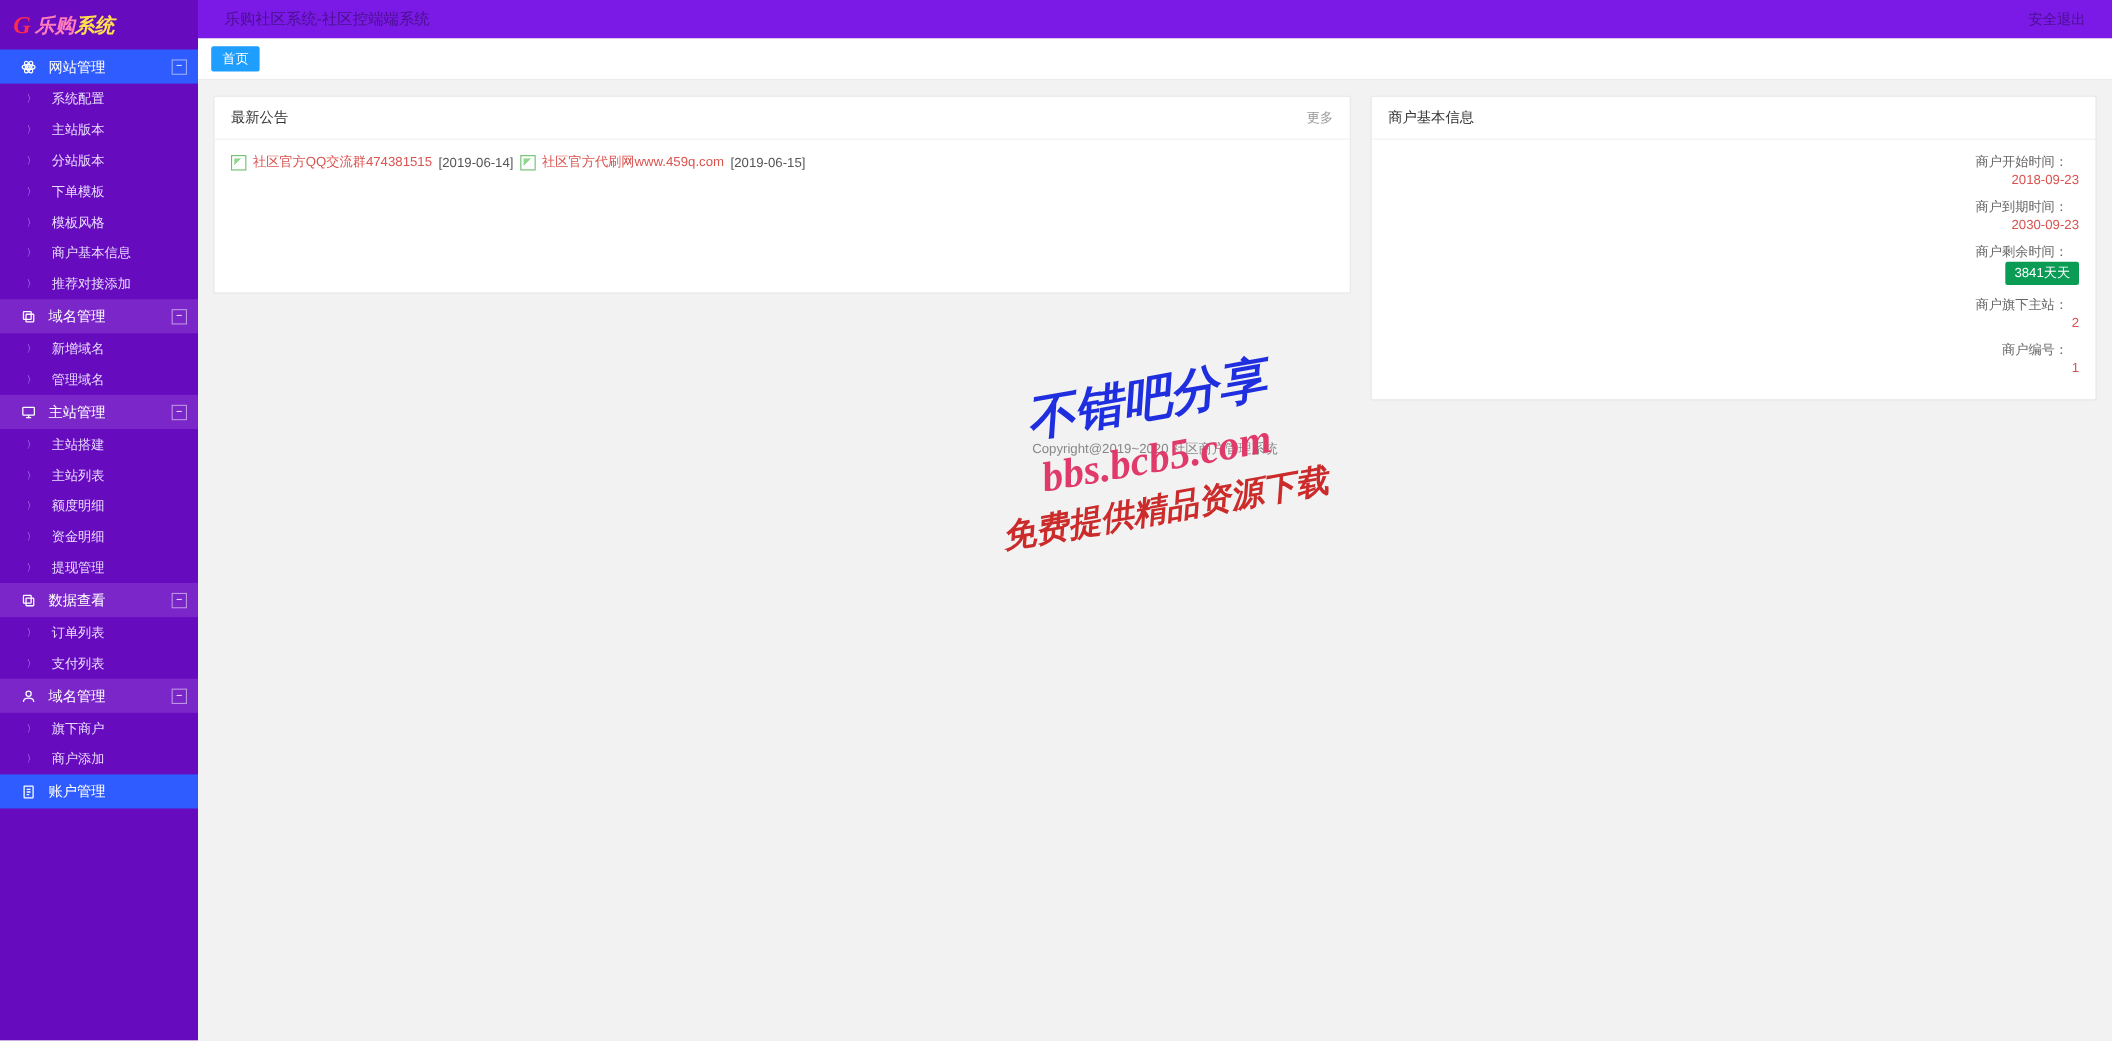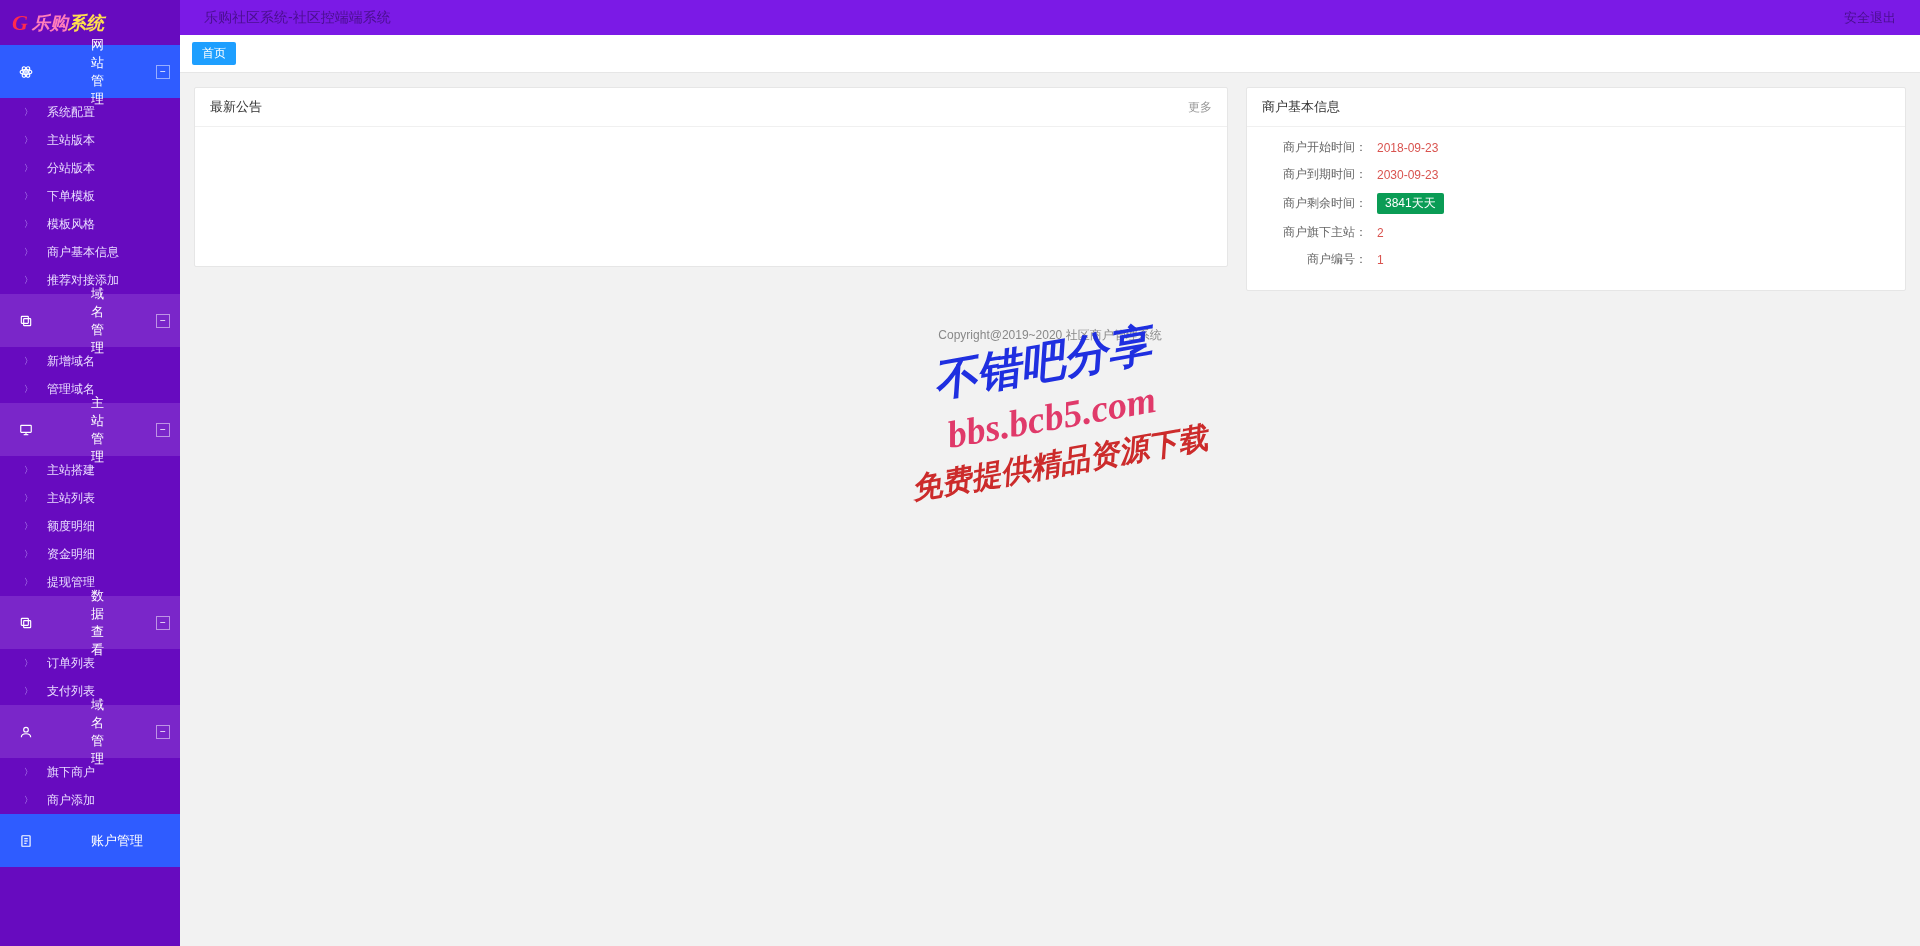--- a/index.html
+++ b/index.html
@@ -5,21 +5,21 @@
 * { margin:0; padding:0; box-sizing:border-box; }
 body { font-family:"Microsoft YaHei","Helvetica Neue",Arial,sans-serif; font-size:13px; background:#f2f2f2; color:#333; }
 .layout { display:flex; min-height:100vh; }
 
 
 .side { width:180px; background:#670bbf; color:#fff; flex-shrink:0; }
 .logo { height:45px; display:flex; align-items:center; padding-left:12px; font-style:italic; font-weight:bold; font-size:18px; font-family:"STKaiti","KaiTi",cursive; }
 .logo-mark { color:#ff2a4d; margin-right:4px; font-size:22px; }
 .logo-text-a { color:#ff7dbb; }
 .logo-text-b { color:#ffe14d; }
-.nav-head { background:#7a26c9; height:53px; display:flex; align-items:center; padding:0 10px 0 16px; font-size:13px; cursor:pointer;gap:47px; }
+.nav-head { background:#7a26c9; height:31px; display:flex; align-items:center; padding:0 10px 0 16px; font-size:13px; cursor:pointer; }
 .nav-head.active { background:#2f5cff; }
 .nav-head.alt { background:#2f5cff; }
 .nav-head .ico { width:20px; display:inline-flex; justify-content:center; margin-right:8px; }
 .nav-head .lbl { flex:1; }
 .nav-head .tog { width:14px; height:14px; border:1px solid rgba(255,255,255,.5); display:flex; align-items:center; justify-content:center; font-size:10px; line-height:1; }
 .nav-item { height:28px; display:flex; align-items:center; padding-left:24px; font-size:12px; color:#e9dcff; cursor:pointer; }
 .nav-item .chev { margin-right:14px; font-size:9px; color:#c7a9ff; }
 
 
 .main { flex:1; display:flex; flex-direction:column; }
@@ -38,21 +38,21 @@
 
 .card-ann { flex:1; min-height:180px; }
 .ann-row { display:flex; align-items:center; flex-wrap:wrap; gap:6px; margin-bottom:8px; }
 .ann-row .date-r { margin-left:auto; color:#777; }
 .ann-link { color:#d9534f; }
 .ann-date-inline { color:#555; }
 .imgph { width:14px; height:14px; border:1px solid #6bbf6b; display:inline-block; position:relative; }
 .imgph::before { content:""; position:absolute; inset:2px; background:linear-gradient(135deg,#8fd68f 40%,transparent 40%); }
 
 .card-info { width:660px; }
-.info-row { display:flex; align-items:center; margin-bottom:10px; font-size:12px; }
+.info-row { display:flex; align-items:flex-end; margin-bottom:10px; font-size:12px;flex-direction:column; }
 .info-row .k { width:105px; text-align:right; color:#666; margin-right:10px; }
 .info-row .v { color:#d9534f; }
 .badge-green { background:#0a9c55; color:#fff; padding:2px 8px; border-radius:2px; font-size:12px; }
 
 .footer { text-align:center; font-size:12px; color:#888; padding:22px 0 40px; }
 
 
 .wm { position:absolute; left:50%; top:260px; transform:translateX(-50%) rotate(-10deg); pointer-events:none; font-family:"STKaiti","KaiTi",cursive; font-style:italic; font-weight:bold; line-height:1.35; text-align:center; }
 .wm .l1 { color:#1f2fe0; font-size:44px; }
 .wm .l2 { color:#e03a6a; font-size:38px; }
@@ -221,20 +221,28 @@
     </div>
 
     <div class="content">
 
       <section class="card card-ann">
         <div class="card-head">
           <span class="ct">最新公告</span>
           <span class="more">更多</span>
         </div>
         <div class="card-body">
+          <div class="ann-row">
+            <span class="imgph"></span>
+            <span class="ann-link">社区官方QQ交流群474381515</span>
+            <span class="ann-date-inline">[2019-06-14]</span>
+            <span class="imgph"></span>
+            <span class="ann-link">社区官方代刷网www.459q.com</span>
+            <span class="ann-date-inline">[2019-06-15]</span>
+          </div>
         </div>
       </section>
 
       <section class="card card-info">
         <div class="card-head">
           <span class="ct">商户基本信息</span>
         </div>
         <div class="card-body">
           <div class="info-row">
             <span class="k">商户开始时间：</span>

